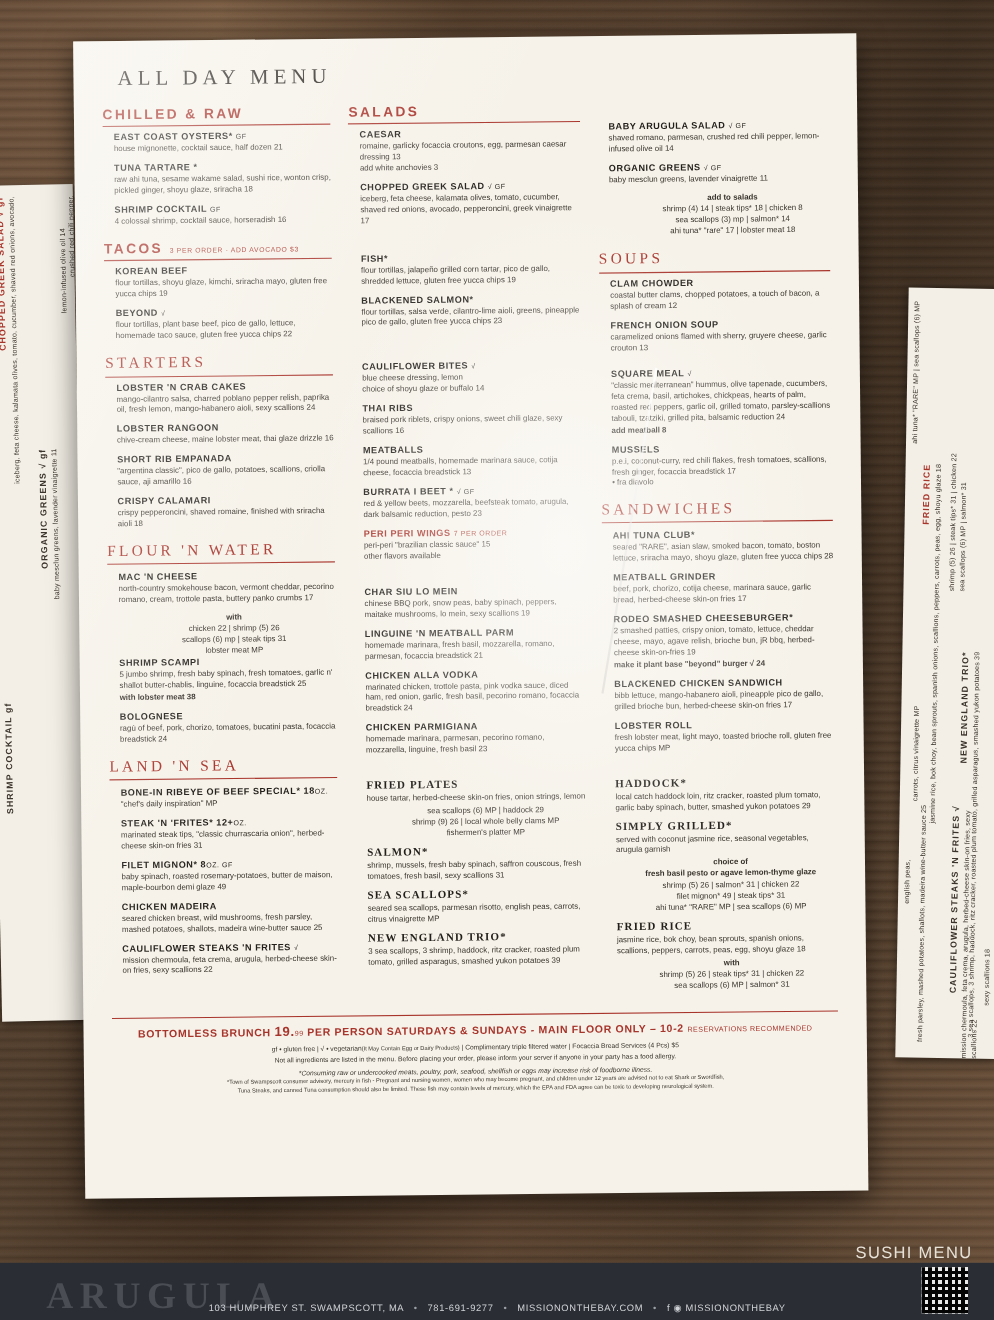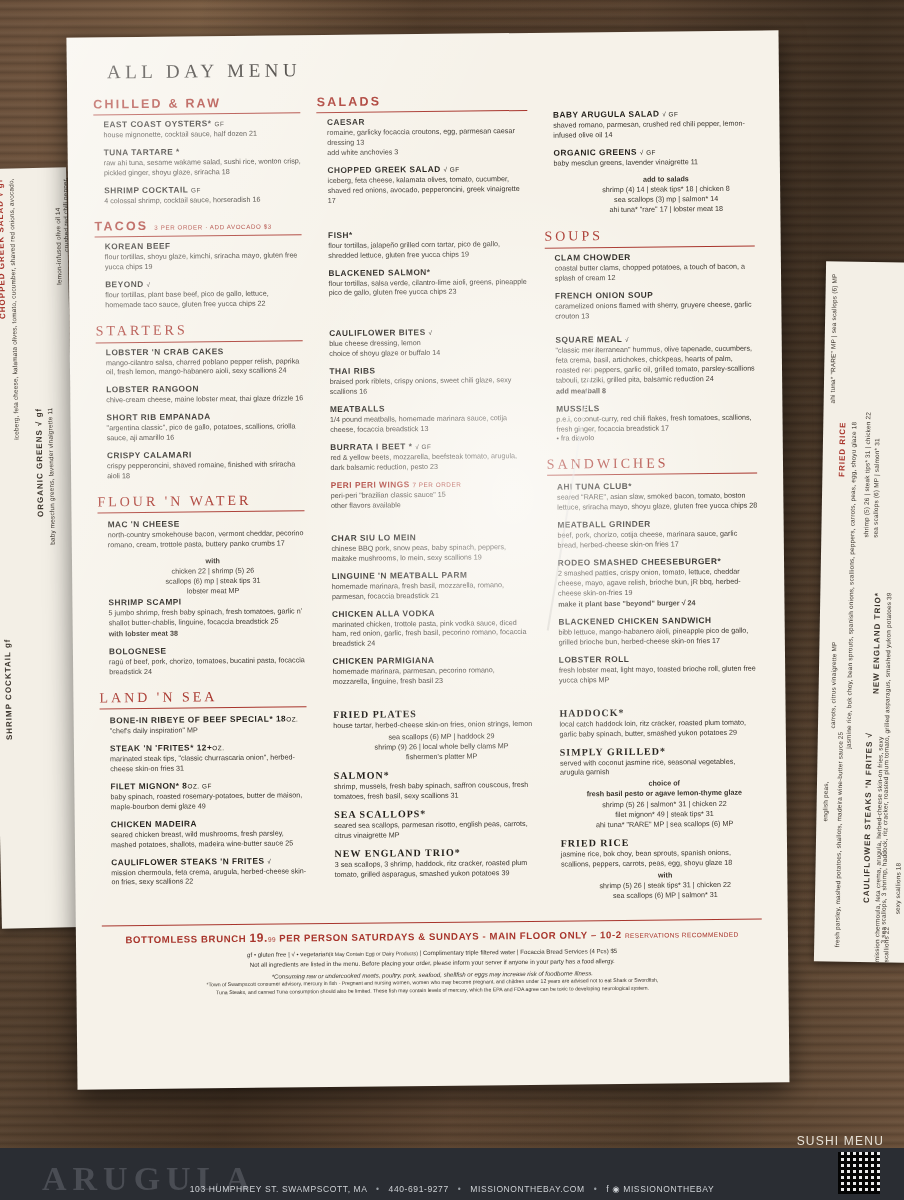--- a/index.html
+++ b/index.html
@@ -44,21 +44,21 @@
     position:absolute; right:24px; bottom:6px; width:42px; height:42px;
     background:#fff;
     background-image:
       repeating-linear-gradient(90deg,#000 0 3px,#fff 3px 6px),
       repeating-linear-gradient(0deg,#000 0 3px,#fff 3px 6px);
     background-blend-mode: multiply;
     opacity:.9;
   }
   .sushi-label{
     position:absolute; right:20px; bottom:52px; color:#e7e2d8;
-    font-size:12px; letter-spacing:1.2px;
+    font-size:15px; letter-spacing:1.2px;
   }
 
   
   .side-menu{
     position:absolute; background:#f3efe6;
     box-shadow:0 2px 10px rgba(0,0,0,.5);
     color:#2e2a24;
   }
   .side-left{
     left:-6px; top:168px; width:80px; height:760px;
@@ -507,20 +507,20 @@
   </div>
 </div>
 
 <div class="footer-band"></div>
 <div class="mission-logo">ARUGULA</div>
 <div class="sushi-label">SUSHI MENU</div>
 <div class="qr"></div>
 <div class="footer-line">
   <span>103 HUMPHREY ST. SWAMPSCOTT, MA</span>
   <span class="sep">•</span>
-  <span>440-691-9277</span>
+  <span>781-691-9277</span>
   <span class="sep">•</span>
   <span>MISSIONONTHEBAY.COM</span>
   <span class="sep">•</span>
   <span>f</span>
   <span>◉</span>
   <span>MISSIONONTHEBAY</span>
 </div>
 
 </body></html>

